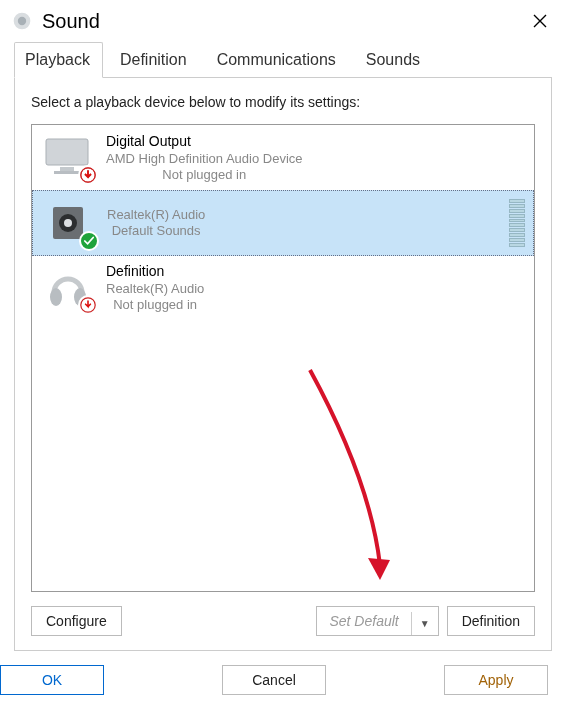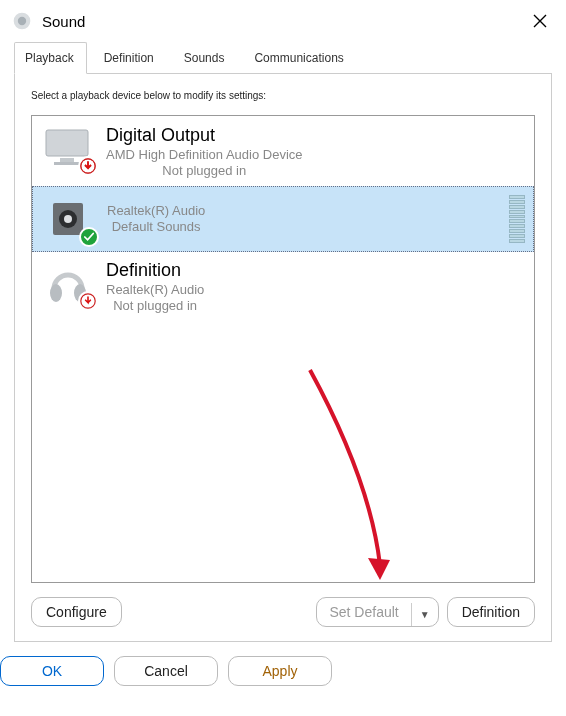--- a/index.html
+++ b/index.html
@@ -1,57 +1,57 @@
 <!DOCTYPE html>
 <html><head>
   <meta charset="utf-8">
   <style>
     * { margin: 0; padding: 0; box-sizing: border-box; font-family: "Segoe UI", Tahoma, sans-serif; }
     body { width: 566px; height: 716px; background: #fff; position: relative; }
 
     .titlebar { height: 42px; display: flex; align-items: center; padding: 0 12px; }
     .titlebar-icon { width: 20px; height: 20px; margin-right: 10px; }
-    .titlebar-title { font-size: 15px; color: #000; flex: 1; }
+    .titlebar-title { font-size: 20px; color: #000; flex: 1; }
     .close-btn { width: 28px; height: 28px; display: flex; align-items: center; justify-content: center; cursor: pointer; font-size: 18px; color: #000; }
 
     .tabs { display: flex; padding: 0 14px; gap: 6px; border-bottom: none; }
-    .tab { padding: 8px 12px 8px 10px; font-size: 12px; color: #333; cursor: pointer; border: 1px solid transparent; }
+    .tab { padding: 8px 12px 8px 10px; font-size: 16px; color: #333; cursor: pointer; border: 1px solid transparent; }
     .tab.active { border: 1px solid #ccc; border-bottom: 1px solid #fff; border-radius: 2px 2px 0 0; background:#fff; position: relative; z-index: 2; }
 
     .panel { margin: -1px 14px 14px 14px; border: 1px solid #ccc; padding: 16px 16px 14px 16px; position: relative; z-index: 1; }
 
-    .instruction { font-size: 10px; color: #222; margin-bottom: 14px; }
+    .instruction { font-size: 14px; color: #222; margin-bottom: 14px; }
 
     .listbox { border: 1px solid #999; height: 468px; position: relative; padding: 0; }
     .listbox::before { content:""; position:absolute; inset:0; border:1px dotted rgba(0,0,0,0); pointer-events:none; }
 
     .device { display: flex; padding: 8px 10px; cursor: pointer; }
     .device-icon { width: 54px; height: 48px; position: relative; flex-shrink: 0; margin-right: 10px; }
 
     .device-labels { display: flex; flex-direction: column; justify-content: center; gap: 0; }
-    .device-title { font-size: 18px; color: #000; line-height: 1.25; }
+    .device-title { font-size: 14px; color: #000; line-height: 1.25; }
     .device-sub { font-size: 13px; color: #888; line-height: 1.25; text-align: center; }
 
     .device.selected { background: #c7e3f8; border: 1px dotted #646f87; margin: -1px 0; position: relative; }
     .meter { position: absolute; right: 8px; top: 8px; bottom: 8px; width: 16px; display: flex; flex-direction: column-reverse; gap: 1px; }
     .meter div { height: 4px; background: #b9d7e2; border: 1px solid #96b7c4; }
 
     .status-badge { position: absolute; bottom: -4px; right: -2px; width: 20px; height: 20px; border-radius: 50%; display:flex; align-items:center; justify-content:center; }
     .badge-red { background: #fff; border: 2px solid #fff; }
     .badge-green { background: #1fa33b; border: 2px solid #fff; }
 
     .panel-buttons { display: flex; margin-top: 14px; }
-    .btn { font-size: 14px; padding: 6px 14px; background: #fff; border: 1px solid #bbb; border-radius: 10px; cursor: pointer; color: #222; }
-    .btn.split { display: flex; align-items: flex-end; padding: 0; }
+    .btn { font-size: 14px; padding: 6px 14px; background: #fff; border: 1px solid #bbb; border-radius: 0; cursor: pointer; color: #222; }
+    .btn.split { display: flex; align-items: flex-end; padding: 0; font-style: italic; }
     .btn.split .main { padding: 6px 12px; color:#9a9a9a; }
     .btn.split .drop { border-left: 1px solid #ccc; padding: 6px 8px; font-size: 10px; color:#555; }
     .btn.disabled { color: #a16207; cursor: default; }
     .spacer { flex: 1; }
 
-    .footer { display: flex; gap: 10px; justify-content: flex-start; padding: 0 18px 18px 0; }
+    .footer { display: flex; gap: 4px; justify-content: space-between; padding: 0 18px 18px 0; }
     .footer .btn { width: 104px; text-align: center; }
     .btn.primary { border: 1px solid #0168cf; color: #0168cf; }
 
     .arrow-overlay { position: absolute; top: 360px; left: 280px; pointer-events: none; }
   </style>
 </head>
 <body>
 
 <div class="titlebar">
   <span class="titlebar-icon">
@@ -64,22 +64,22 @@
   <span class="close-btn">
     <svg viewBox="0 0 14 14" width="14" height="14">
         <path d="M1 1 L13 13 M13 1 L1 13" stroke="#000" stroke-width="1.4" fill="none"></path>
       </svg>
   </span>
 </div>
 
 <div class="tabs">
   <div class="tab active">Playback</div>
   <div class="tab">Definition</div>
+  <div class="tab">Communications</div>
   <div class="tab">Sounds</div>
-  <div class="tab">Communications</div>
 </div>
 
 <div class="panel">
   <div class="instruction">Select a playback device below to modify its settings:</div>
 
   <div class="listbox">
 
     <div class="device">
       <div class="device-icon">
         <svg viewBox="0 0 54 48" width="54" height="48">

